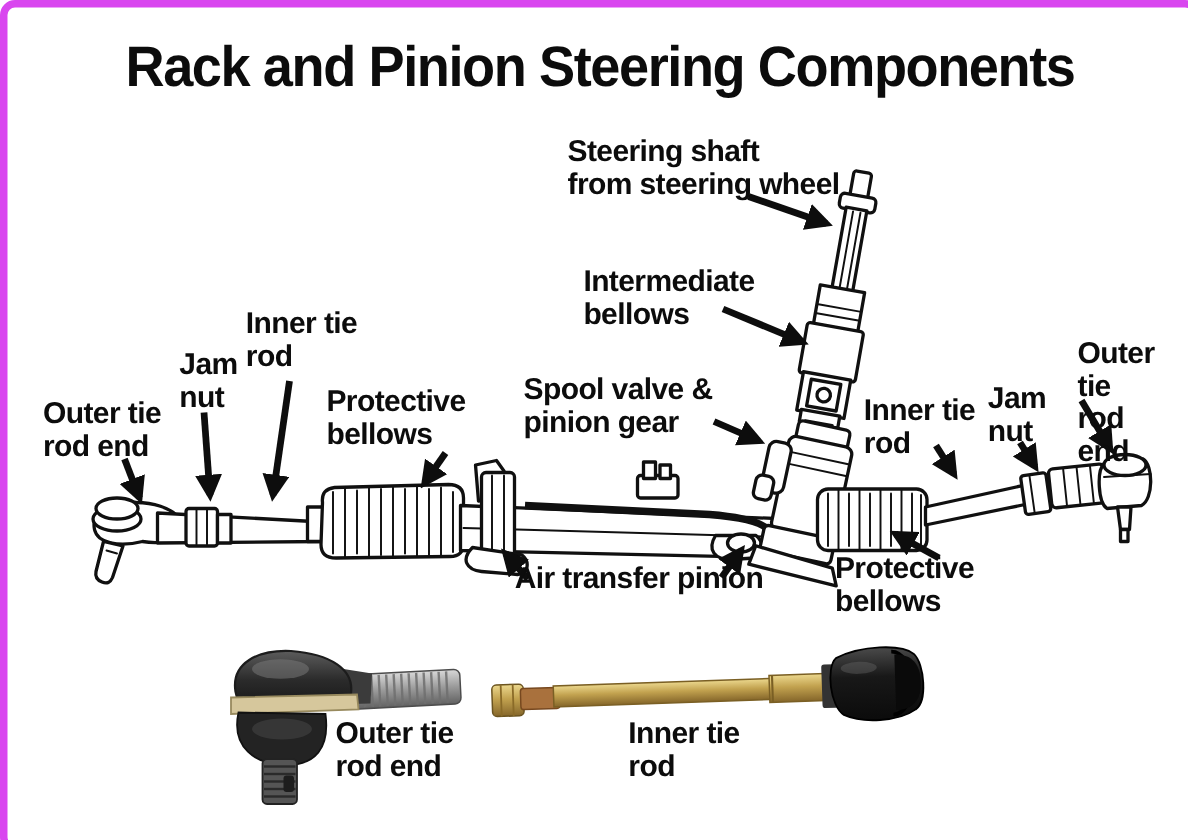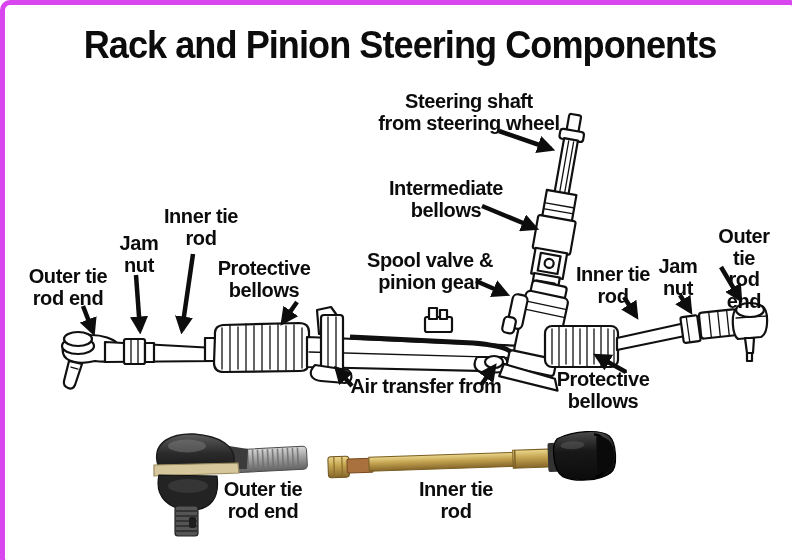--- a/index.html
+++ b/index.html
@@ -3,21 +3,21 @@
 <meta charset="utf-8">
 <style>
   html,body{margin:0;padding:0;background:#fff;}
   body{width:792px;height:560px;font-family:"Liberation Sans",sans-serif;}
   .stage{position:relative;width:790px;height:558px;background:#fff;border:5px solid #d946ef;
          border-radius:10px;overflow:hidden;}
   .title{position:absolute;top:20px;left:0;width:100%;text-align:center;margin:0;
          font:700 38px/1.1 "Liberation Sans",sans-serif;color:#0c0c0c;letter-spacing:-1px;}
   .title span{display:inline-block;transform:scaleX(.95);}
   .art{position:absolute;left:0;top:0;width:792px;height:560px;}
-  .lbl{position:absolute;transform:translateX(-50%);text-align:center;
+  .lbl{position:absolute;transform:translateX(-50%);
        font:700 20px/1.08 "Liberation Sans",sans-serif;color:#0c0c0c;
        white-space:pre-line;letter-spacing:-.4px;z-index:3;}
   
   .ln{fill:#fff;stroke:#101010;stroke-width:2.2;stroke-linejoin:round;stroke-linecap:round;}
   .thin{fill:none;stroke:#101010;stroke-width:1.3;stroke-linecap:round;}
   .arr{stroke:#0d0d0d;stroke-width:4.5;stroke-linecap:butt;}
 </style>
 </head>
 <body>
 
@@ -234,23 +234,23 @@
       <path d="M590,434 a13,21 0 0 1 0,42" fill="none" stroke="#000" stroke-width="2.5"></path>
       <path d="M592,436 C603,436 609,442 609,455 C609,467 603,473 592,473 Z" fill="#0a0a0a"></path>
       <ellipse cx="568" cy="444" rx="12" ry="4" fill="#6a6a6a" opacity=".4"></ellipse>
     </g>
   </svg>
 
   <div class="lbl" style="left:464px;top:86px">Steering shaft
 from steering wheel</div>
   <div class="lbl" style="left:441px;top:173px">Intermediate
 bellows</div>
-  <div class="lbl" style="left:425px;top:245px">Spool valve &amp;
+  <div class="lbl" style="left:407px;top:245px">Spool valve &amp;
 pinion gear</div>
-  <div class="lbl" style="left:421px;top:371px">Air transfer from</div>
+  <div class="lbl" style="left:421px;top:371px">Air transfer pinion</div>
   <div class="lbl" style="left:63px;top:261px">Outer tie
 rod end</div>
   <div class="lbl" style="left:134px;top:228px">Jam
 nut</div>
   <div class="lbl" style="left:196px;top:201px">Inner tie
 rod</div>
   <div class="lbl" style="left:259px;top:253px">Protective
 bellows</div>
   <div class="lbl" style="left:608px;top:259px">Inner tie
 rod</div>

